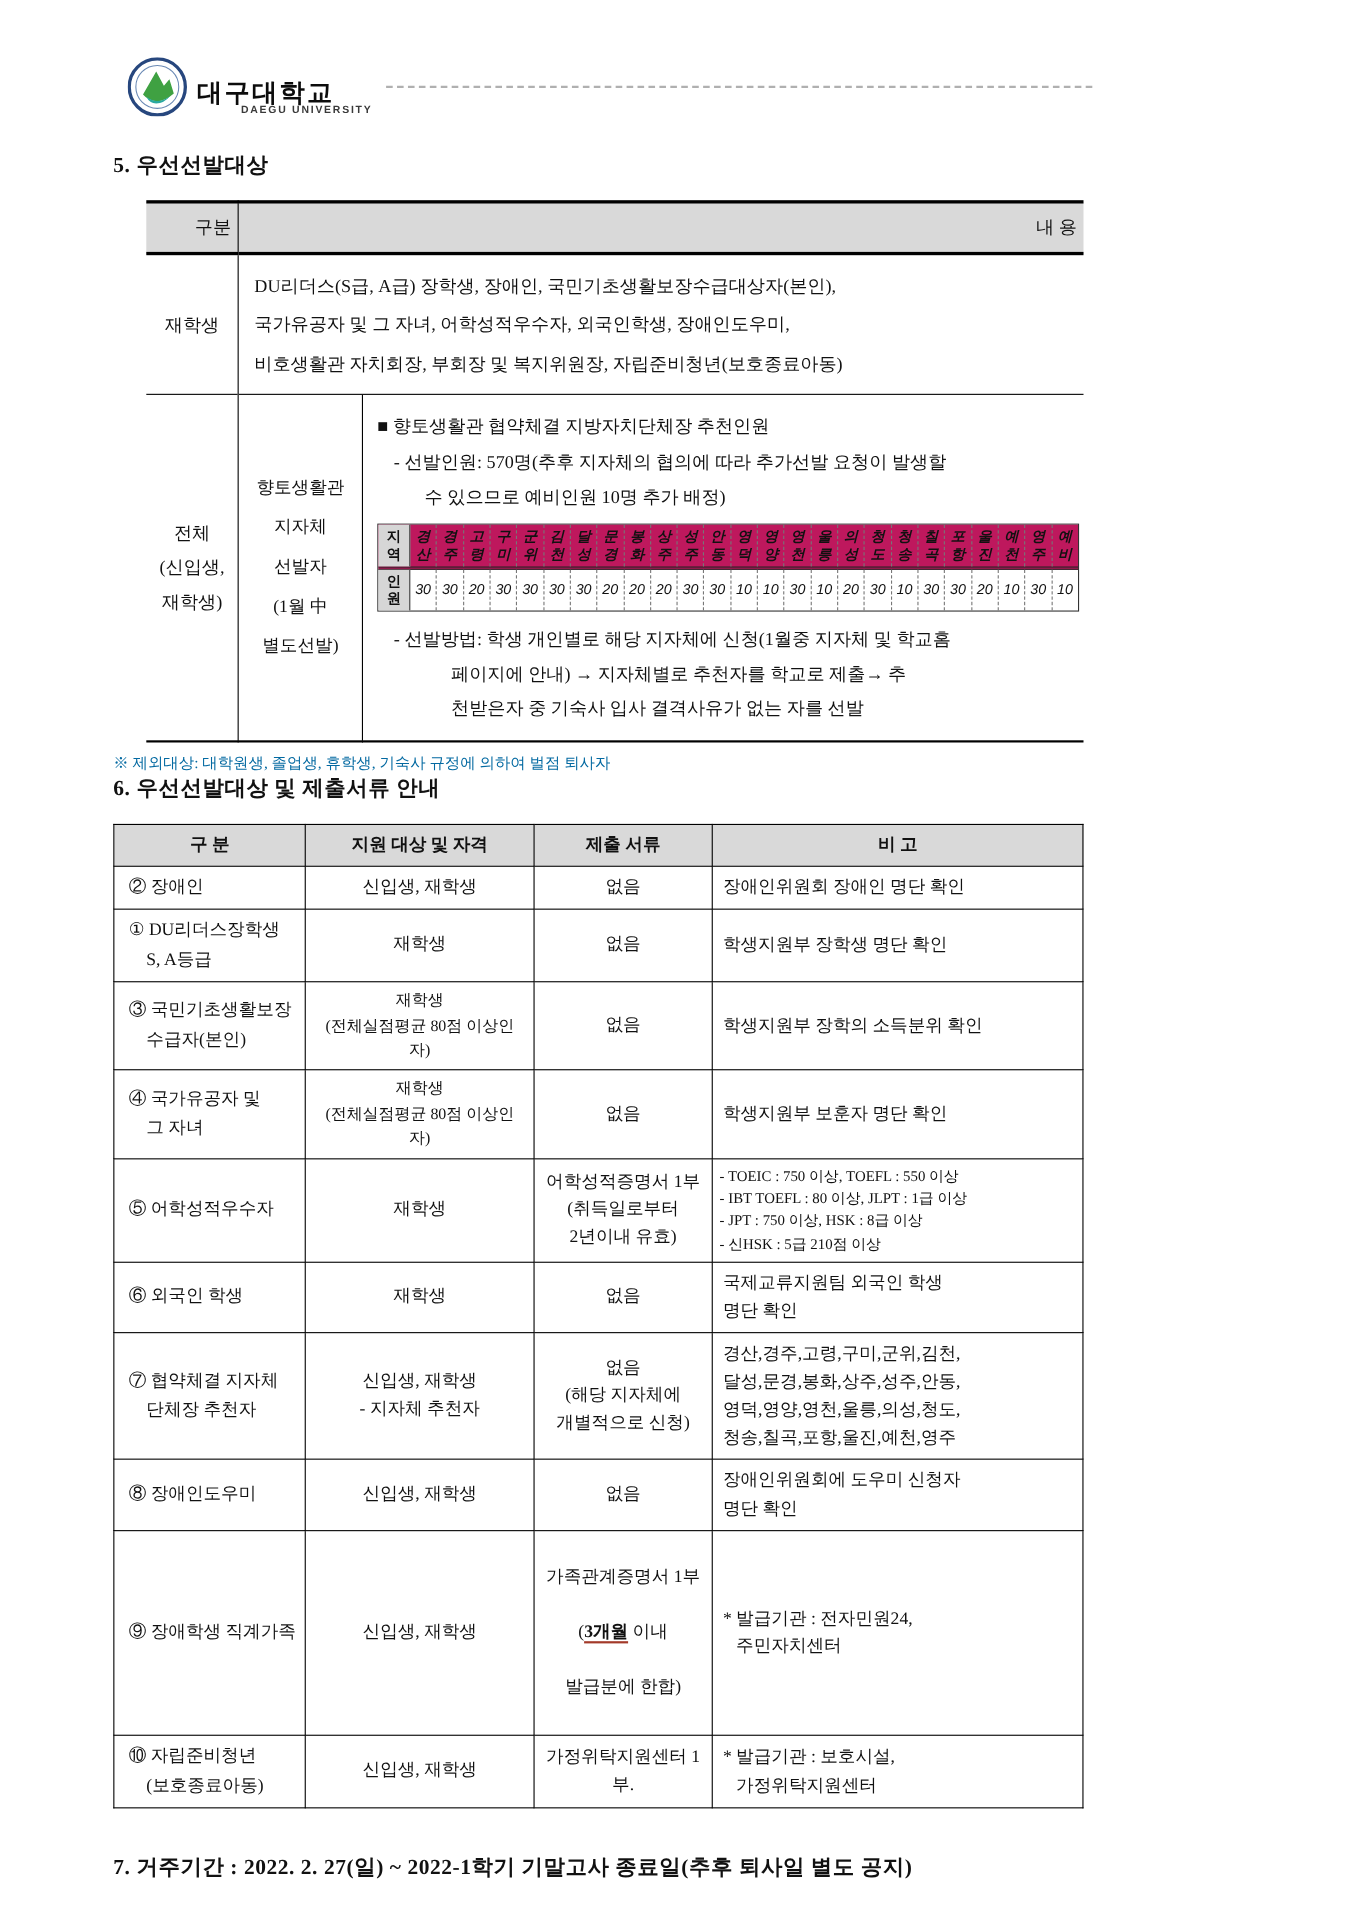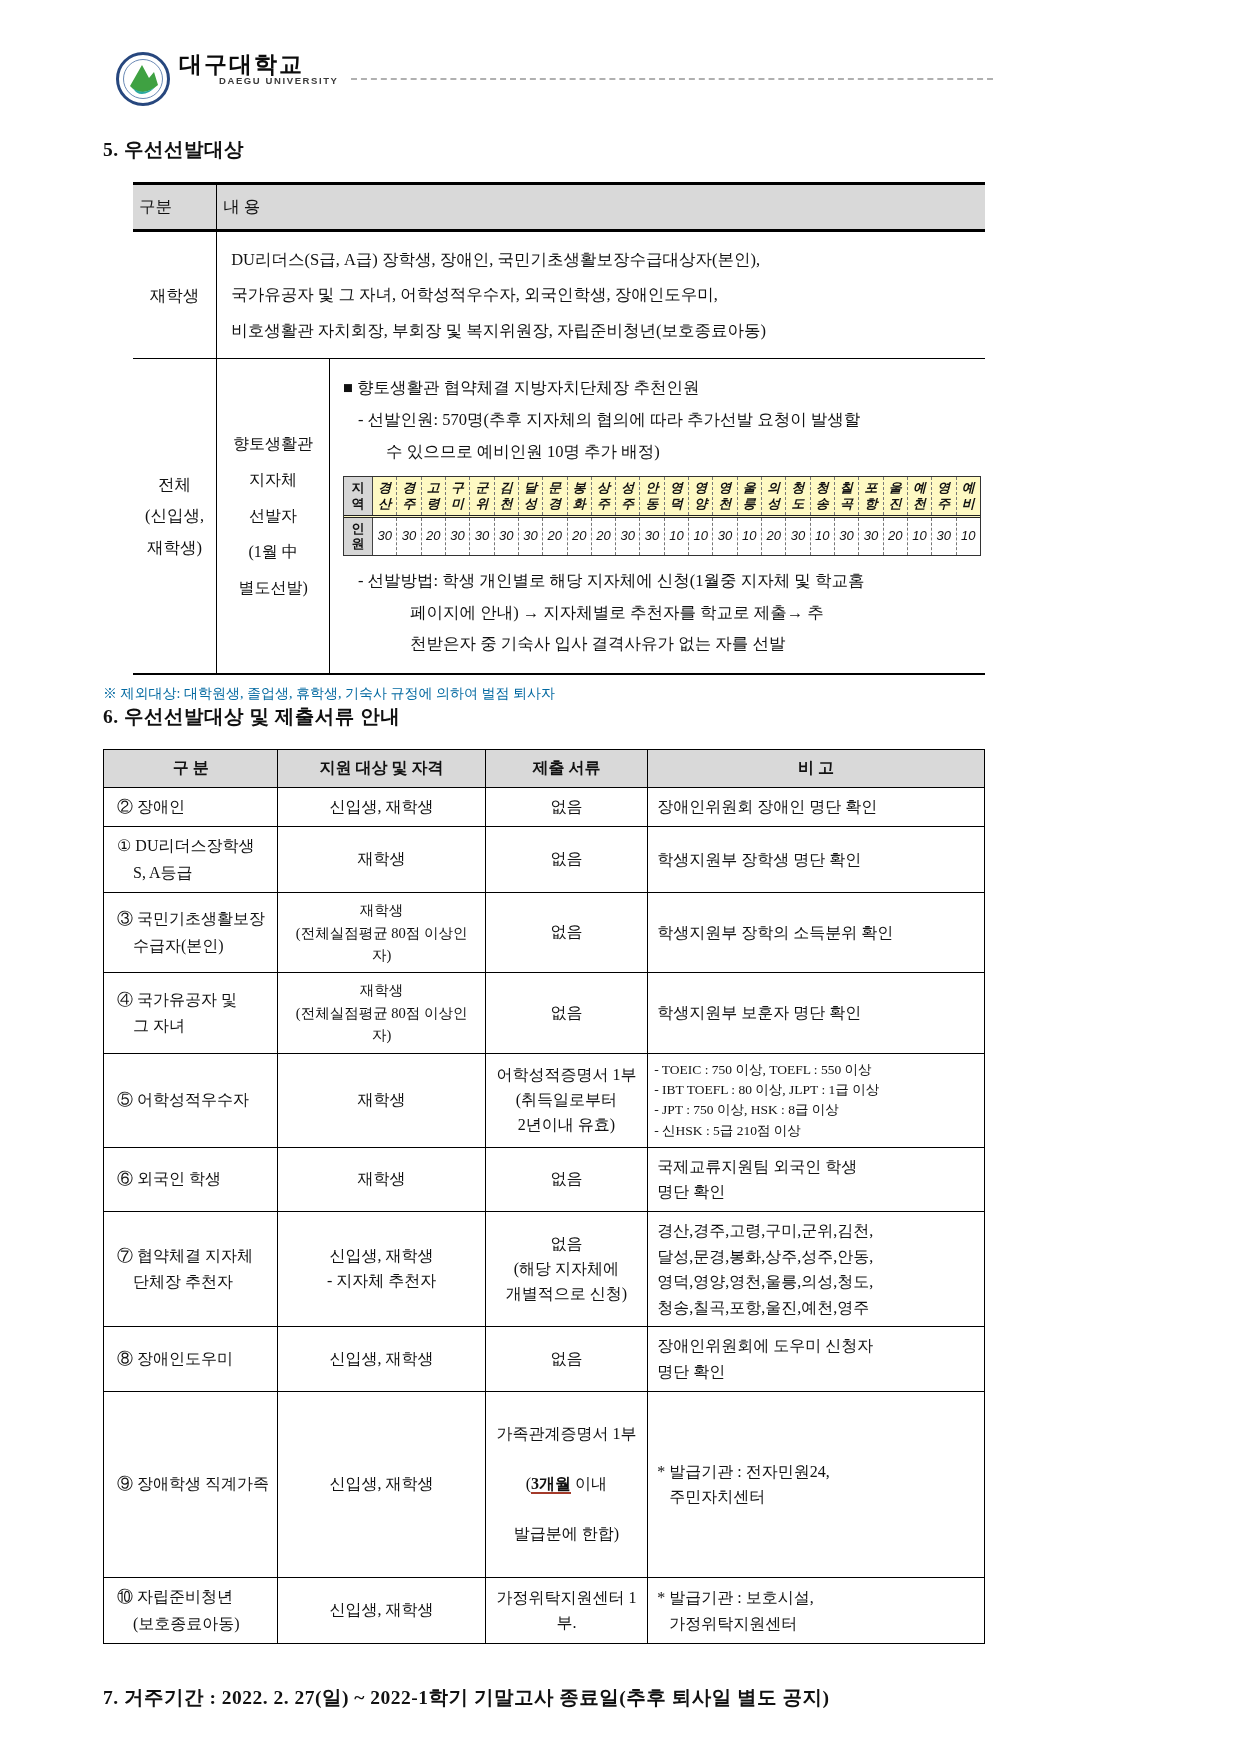--- a/index.html
+++ b/index.html
@@ -8,60 +8,60 @@
     position: relative;
     width: 1240px;
     height: 1753px;
     background: #ffffff;
     overflow: hidden;
     font-family: "Liberation Serif", "DejaVu Serif", serif;
     color: #111;
   }
   
   .doc-header { display: flex; align-items: center; padding: 52px 247px 0 116px; }
-  .logo-wrap { display: flex; align-items: flex-start; gap: 9px; }
+  .logo-wrap { display: flex; align-items: flex-end; gap: 9px; }
   .emblem { width: 54px; height: 54px; flex: 0 0 auto; }
   .logo-text { line-height: 1.05; }
   .logo-kr { font-size: 23px; font-weight: bold; letter-spacing: 2px; color: #0c0c0c; font-family: "Liberation Sans", sans-serif; }
   .logo-en { font-size: 9.5px; font-weight: bold; letter-spacing: 1.6px; color: #3a3a3a; font-family: "Liberation Sans", sans-serif; padding-left: 40px; }
   .dashed-rule { flex: 1; border-top: 2px dashed #b0b0b0; margin-left: 12px; height: 0; }
   
   .content { margin-left: 103px; width: 1034px; }
   .sec-title { font-size: 19.5px; font-weight: bold; margin: 0; letter-spacing: 0.5px; }
   .sec5-title { margin-top: 30px; }
   .sec6-title { }
   .sec7-title { margin-top: 40px; }
   
   table.t1 {
     margin: 19px 0 0 30px; width: 852px;
     border-collapse: collapse;
     border-top: 3px solid #000; border-bottom: 2px solid #000;
     font-size: 16.5px;
   }
   .t1 th {
     background: #d9d9d9; font-weight: normal;
-    border-bottom: 3px solid #000; padding: 11px 6px; text-align: left;
+    border-bottom: 3px solid #000; padding: 11px 6px; text-align: right;
   }
   .t1 td { vertical-align: middle; }
   .t1 .cat { width: 85px; text-align: center; white-space: pre-line; line-height: 1.9; }
   .t1 .vline { border-left: 1px solid #000; }
   .t1 .r1 td { padding: 10px 0; }
   .t1 .r1 .cont { padding: 10px 14px; white-space: pre-line; line-height: 2.15; text-align: left; }
   .t1 .r2 td { border-top: 1px solid #000; }
   .t1 .subcat { width: 115px; text-align: center; white-space: pre-line; line-height: 2.25; font-size: 16px; }
   .t1 .cont2 { padding: 12px 4px 12px 0; }
   .cl { line-height: 1.8; margin: 2px 0; }
   .ind-a { padding-left: 13px; }
   .ind-b { padding-left: 28px; }
   .ind-c { padding-left: 56px; }
   .ind-d { padding-left: 80px; }
   
   .mini { margin: 10px 0 10px 13px; width: 638px; border: 1px solid #333; font-size: 13px; font-family: "Liberation Sans", sans-serif; }
   .mini-row { display: flex; align-items: stretch; }
-  .mini-row.head { background: #fef9c3; border-bottom: 3px double #222; }
+  .mini-row.head { background: #be185d; border-bottom: 3px double #222; }
   .mini-lbl {
     width: 29px; flex: 0 0 auto; background: #d6d6d6; border-right: 1px solid #444;
     display: flex; align-items: center; justify-content: center;
     text-align: center; word-break: break-all; line-height: 1.2; padding: 3px 2px; font-weight: bold;
   }
   .mini-cells { flex: 1; display: flex; }
   .mini-cell {
     flex: 1; border-left: 1px dashed #777;
     display: flex; align-items: center; justify-content: center;
     text-align: center; word-break: break-all; line-height: 1.2; padding: 3px 0; font-style: italic;

